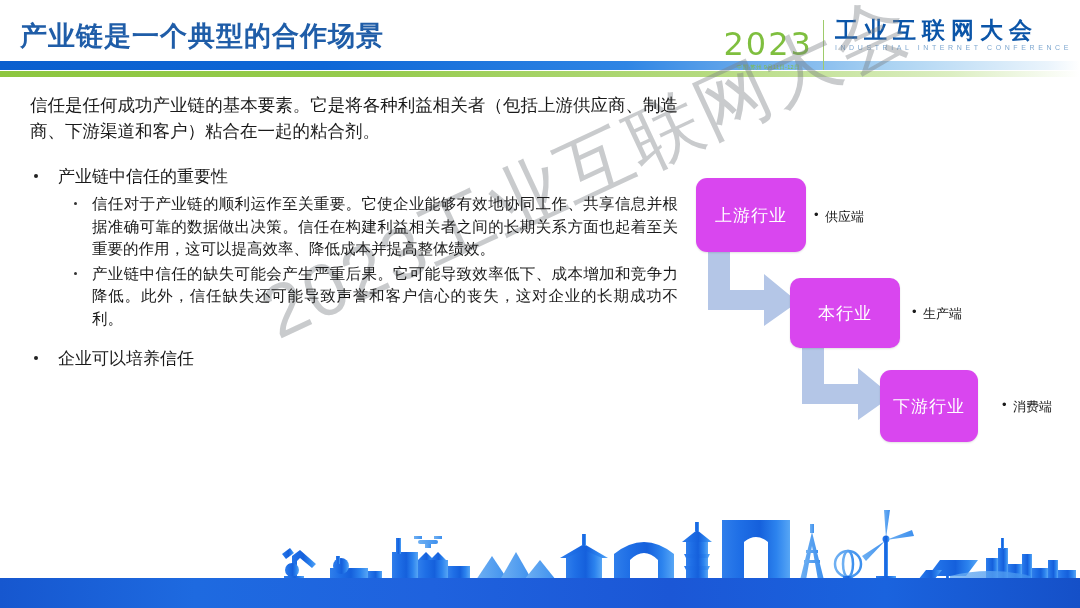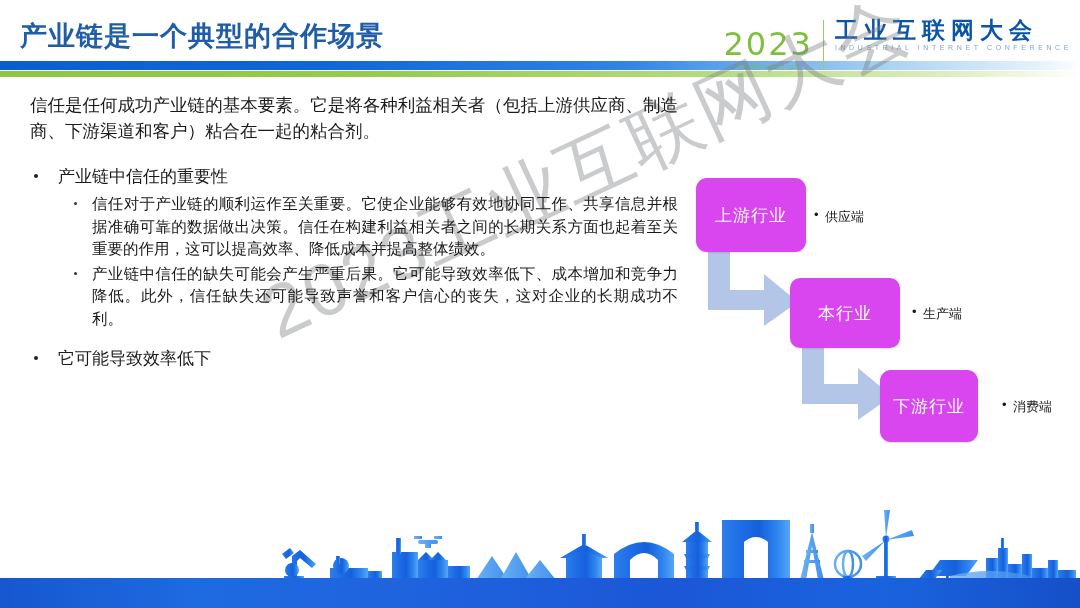--- a/index.html
+++ b/index.html
@@ -281,21 +281,21 @@
       </div>
       <div class="lvl2">
         <span class="dot"></span>
         <span>产业链中信任的缺失可能会产生严重后果。它可能导致效率低下、成本增加和竞争力降低。此外，信任缺失还可能导致声誉和客户信心的丧失，这对企业的长期成功不利。</span>
       </div>
     </div>
 
     <div class="bullet-group">
       <div class="lvl1">
         <span class="dot"></span>
-        <span>它可能导致效率低下</span>
+        <span>企业可以培养信任</span>
       </div>
     </div>
   </div>
 
   <div id="diagram">
 
     <svg class="elbow-arrow" id="arrow-1" width="96" height="74" viewBox="0 0 96 74">
       <path d="M0,0 L22,0 L22,38 L56,38 L56,22 L90,50 L56,74 L56,58 L0,58 Z" fill="#B4C6E7"></path>
     </svg>
 

